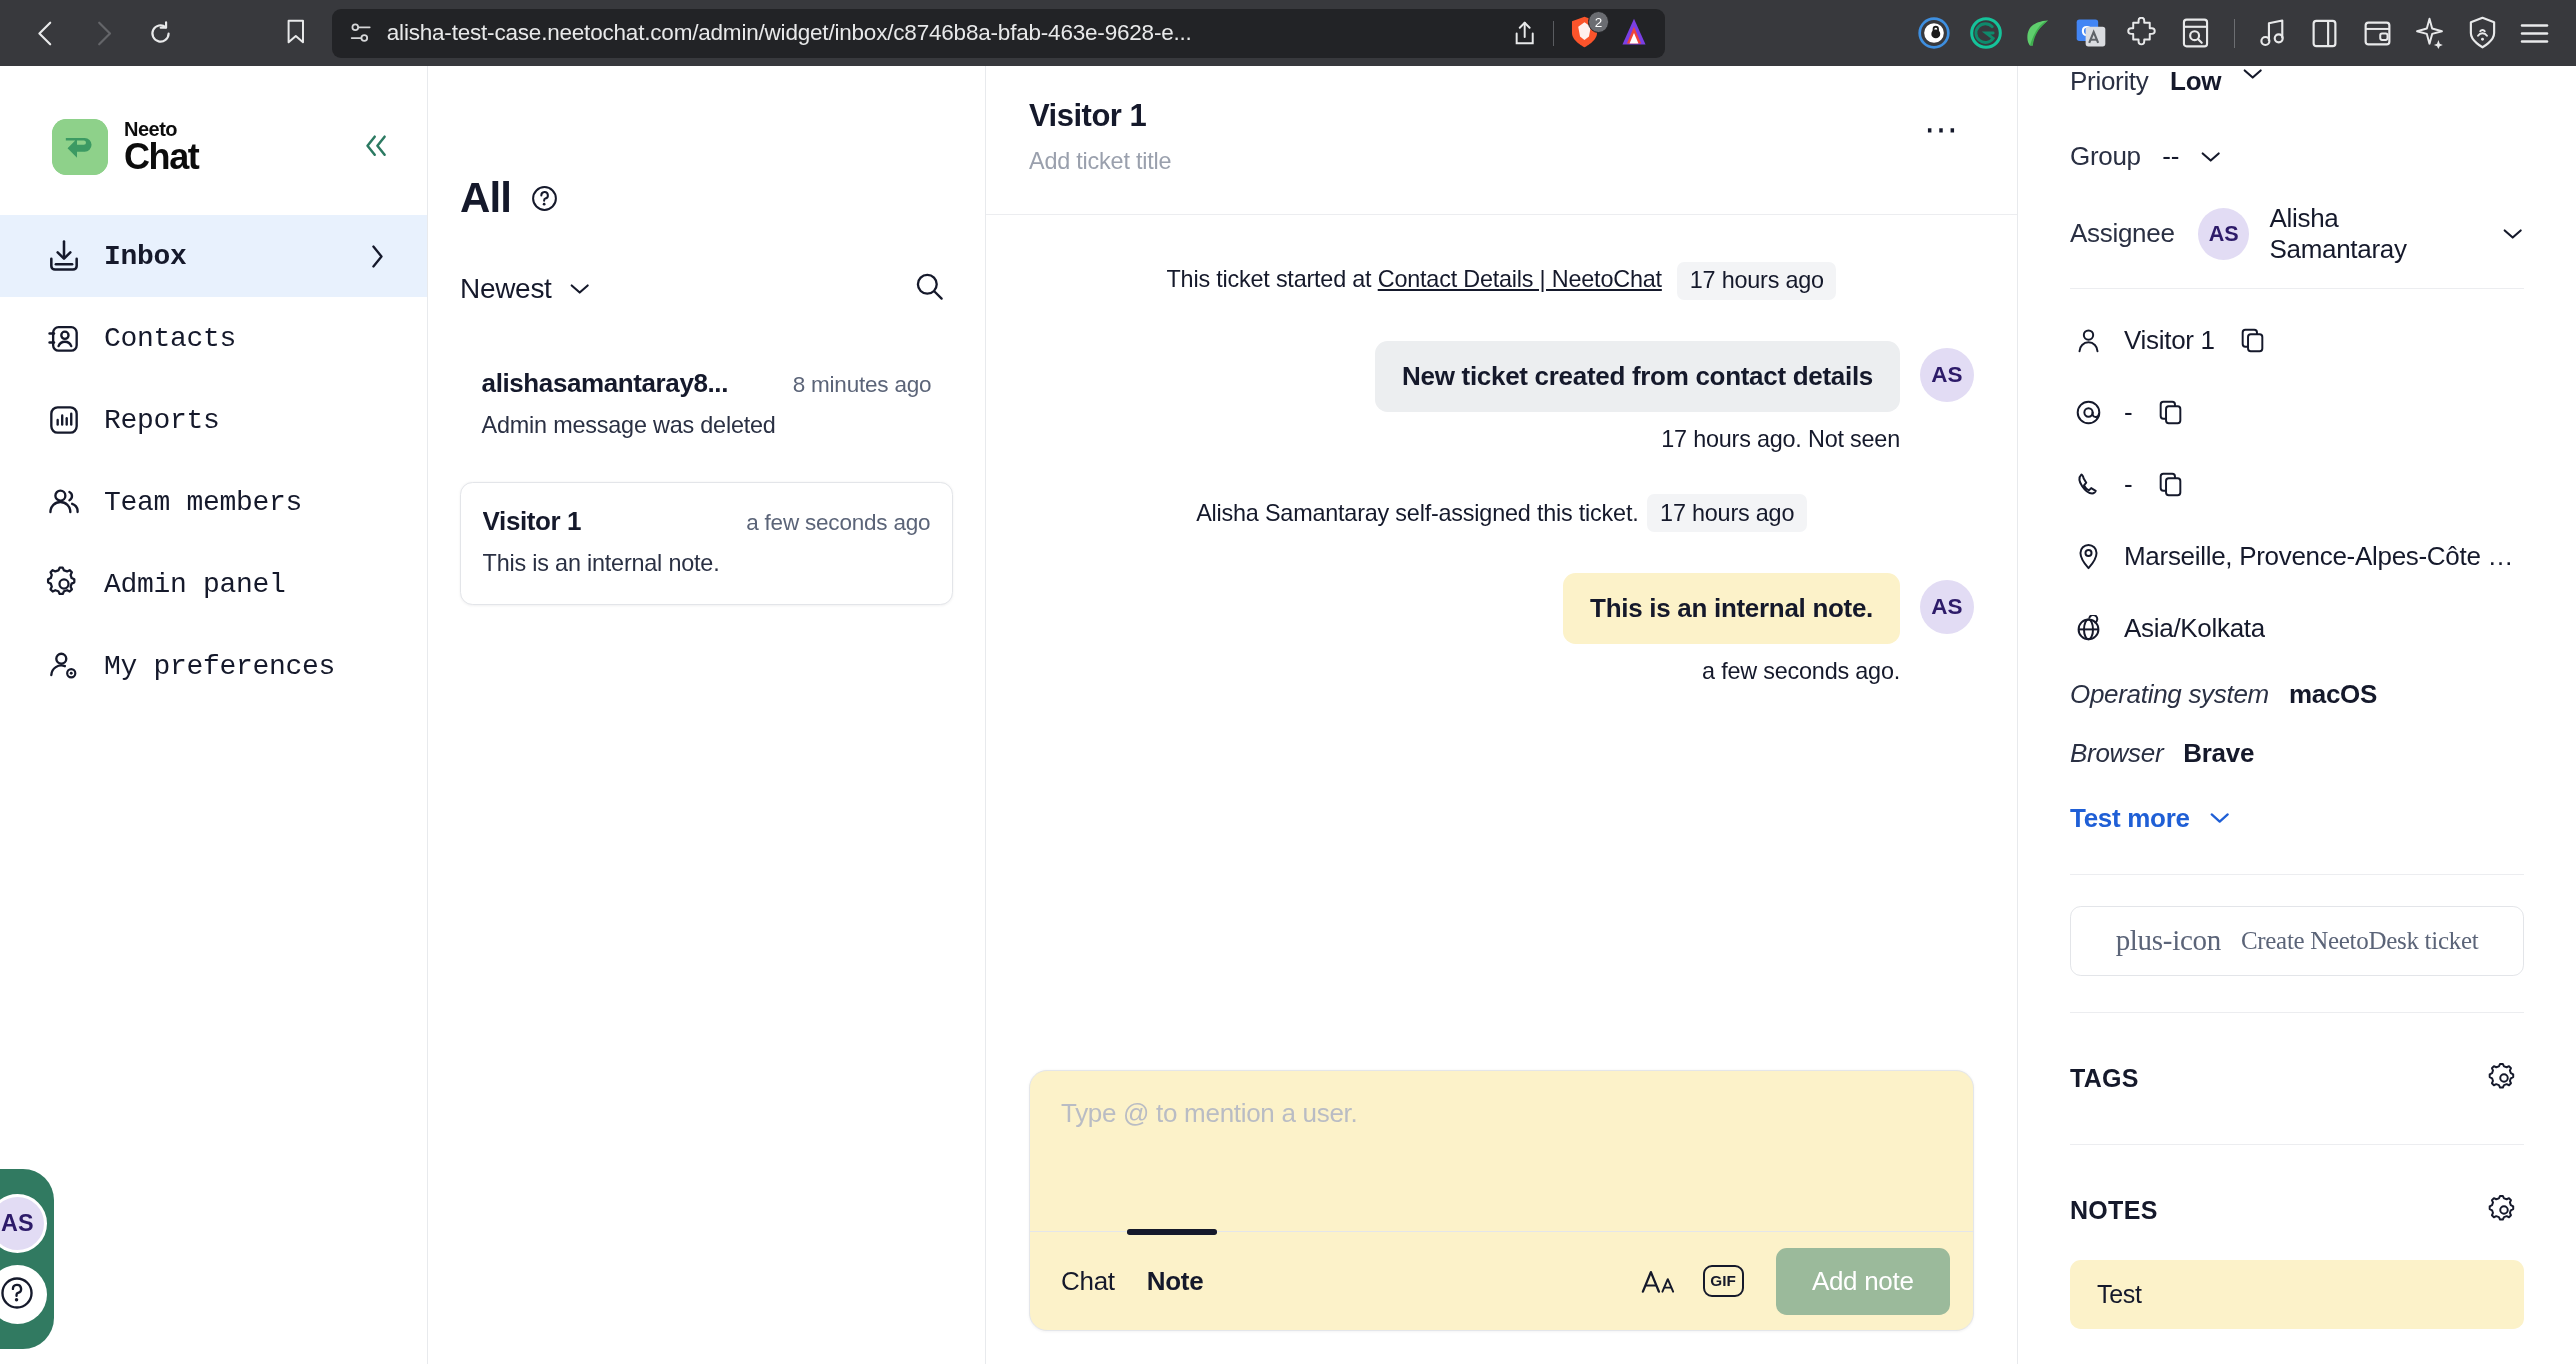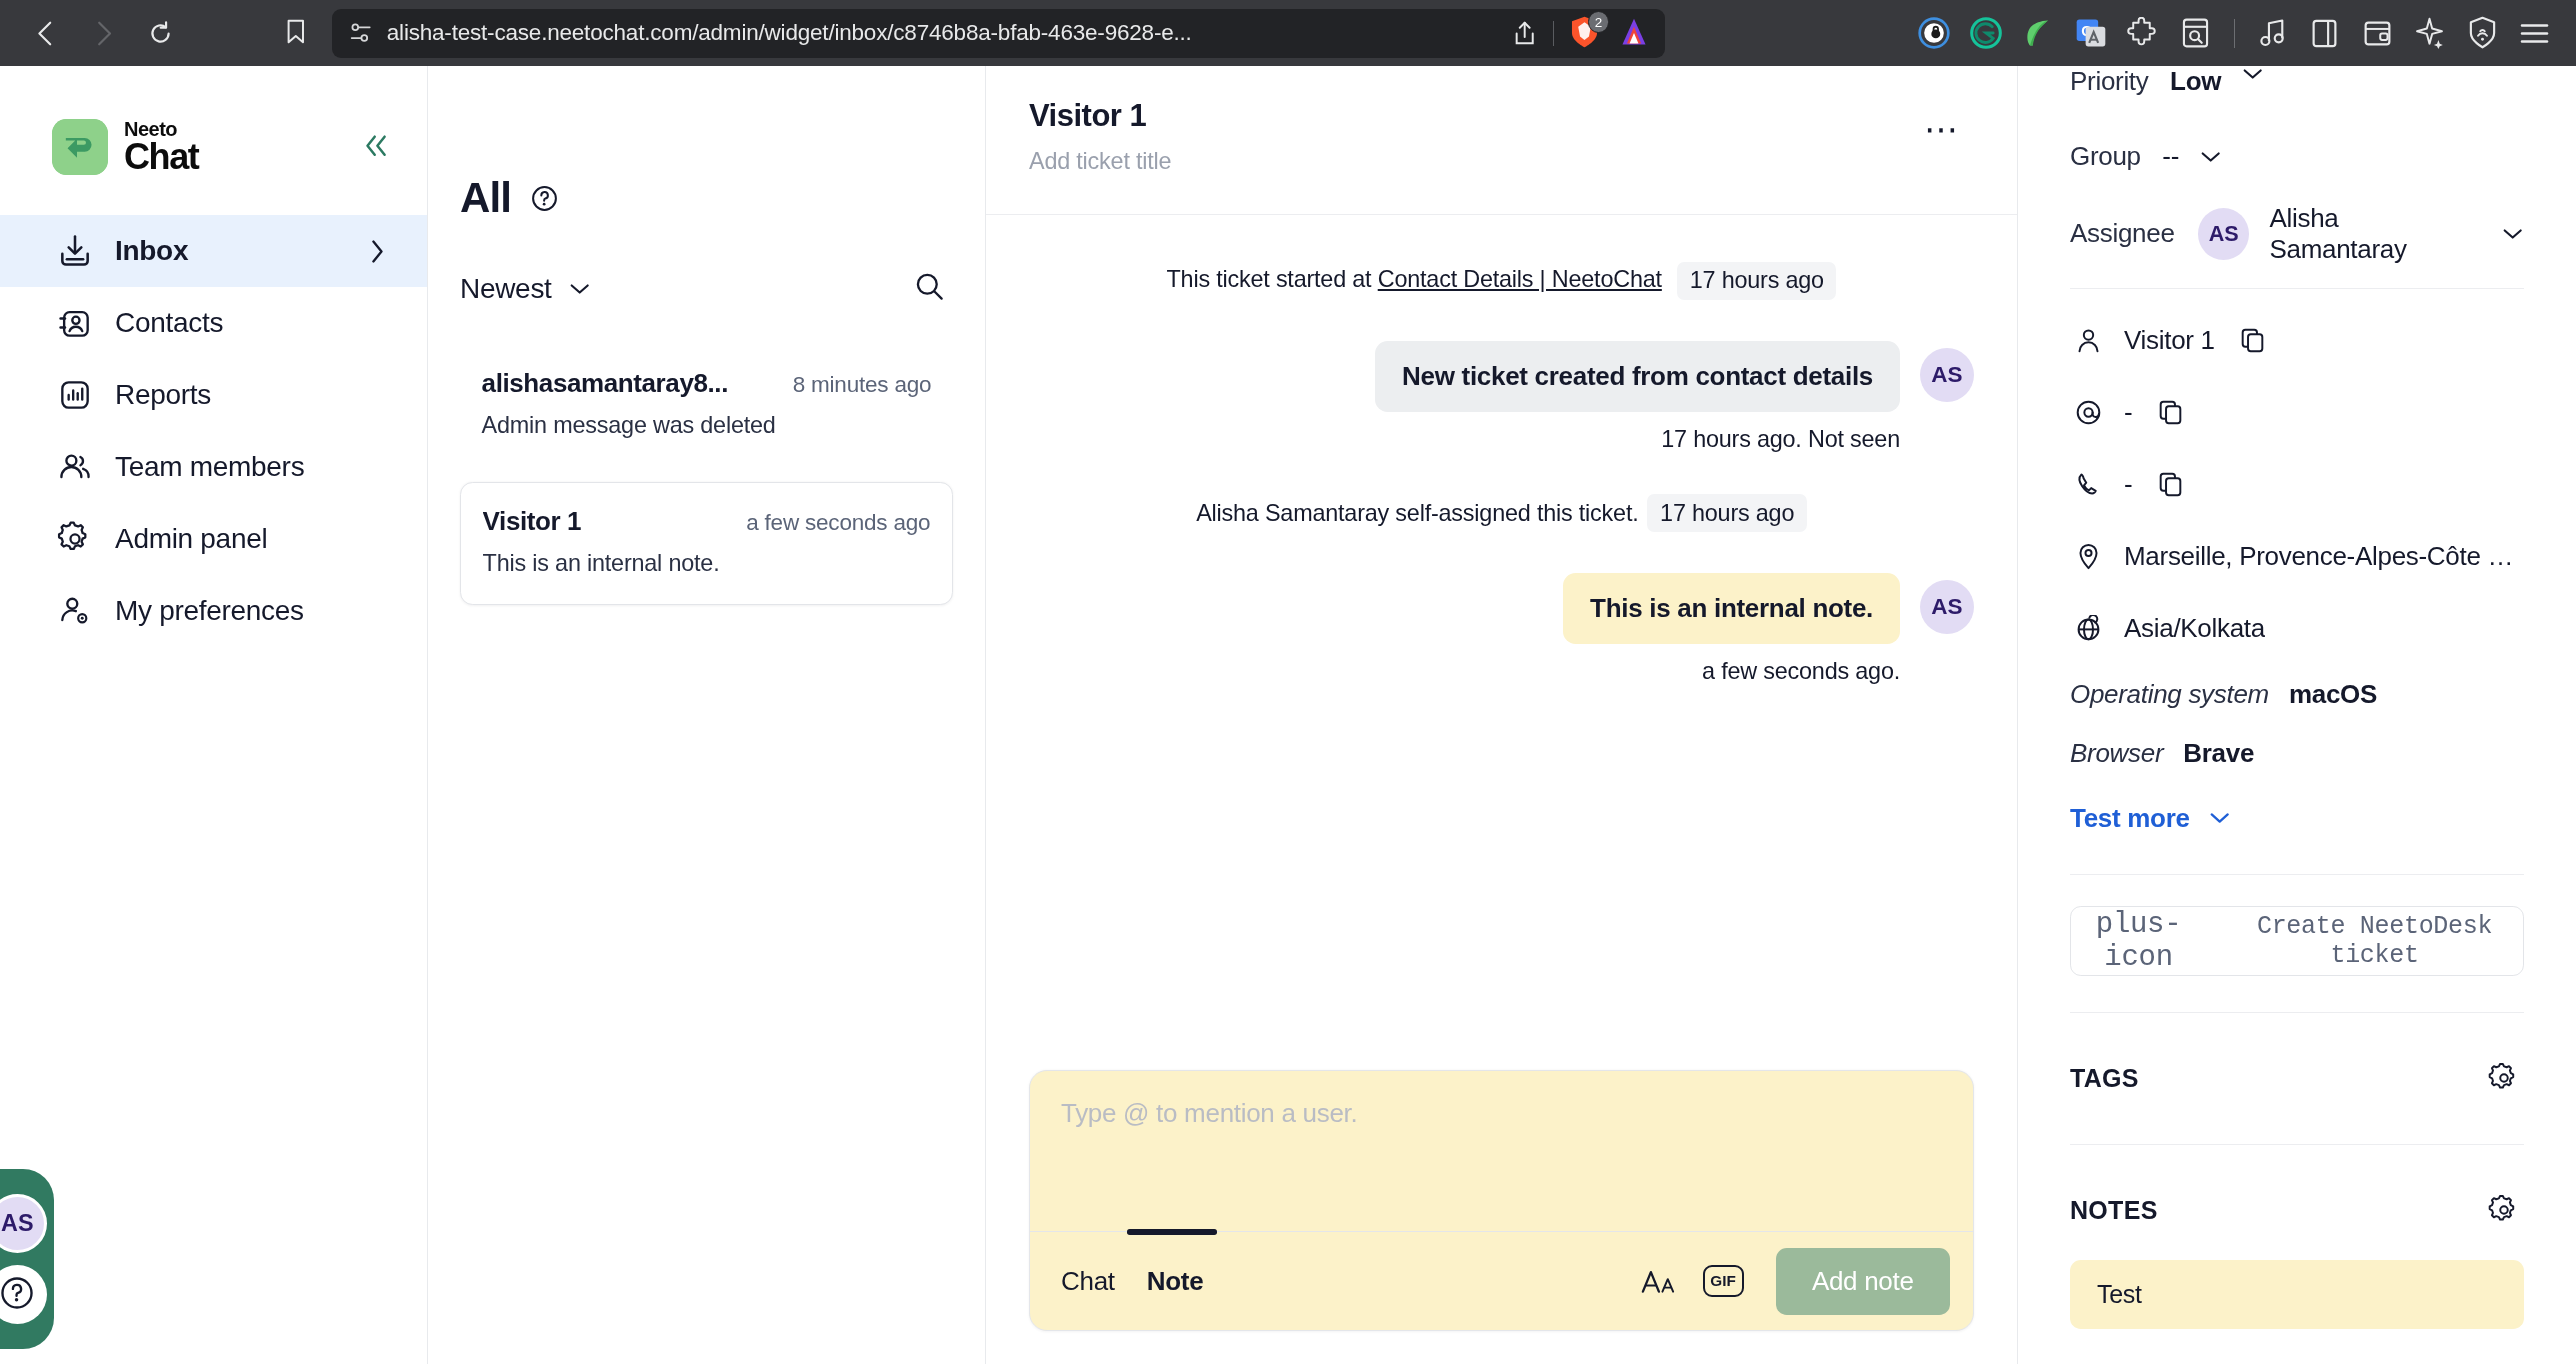--- a/index.html
+++ b/index.html
@@ -100,22 +100,22 @@
   .brand-bottom { font-size: 36px; font-weight: 700; color: #0c0c0c; letter-spacing: -1.4px; margin-top: 0.9px;}
   .collapse-btn {
     margin-left: auto; width: 40px; height: 40px;
     display: flex; align-items: center; justify-content: center;
     cursor: pointer;
   }
 
   .navlist { margin-top: 32px; }
   .navitem {
     display: flex; align-items: center;
-    height: 72px; padding: 0 40px 0 54px;
-    cursor: pointer; position: relative;
+    height: 82px; padding: 0 40px 0 43px;
+    cursor: pointer; position: relative; font-family: Liberation Mono, monospace;
   }
   .navitem.active { background: #e8f1fd; }
   .navitem .nav-ico { width: 41px; flex: 0 0 41px; display:flex; align-items:center; justify-content:center; }
   .navitem .nav-label {
     margin-left: 20px; font-size: 28px; color: #15192b; letter-spacing: -0.3px;
   }
   .navitem.active .nav-label { font-weight: 700; }
   .navitem .nav-chev { margin-left: auto; display:flex; align-items:center; }
 
   .corner-dock {
@@ -340,21 +340,21 @@
 
   .viewmore { display: flex; align-items: center; margin-top: 20px; cursor: pointer; }
   .viewmore span { font-size: 26px; font-weight: 700; color: #1f5fd6; letter-spacing: -0.3px; }
   .viewmore .vm-chev { margin-left: 18px; display: flex; }
 
   .create-btn {
     margin-top: 31px;
     width: 100%; height: 70px;
     border: 0.9px solid #e3e5e9; border-radius: 10.8px;
     background: #fff; color: #5b6478;
-    font-size: 25px; font-family: Liberation Mono, monospace; letter-spacing: -0.3px;
+    font-size: 25px; font-family: Liberation Serif, serif; letter-spacing: -0.3px;
     display: flex; align-items: center; justify-content: center;
     cursor: pointer;
   }
   .create-btn .plus { margin-right: 20px; font-size: 29px; }
 
   .sec-head {
     display: flex; align-items: center;
     height: 99px;
   }
   .sec-title { font-size: 25px; font-weight: 700; color: #15192b; letter-spacing: 0.3px; }

